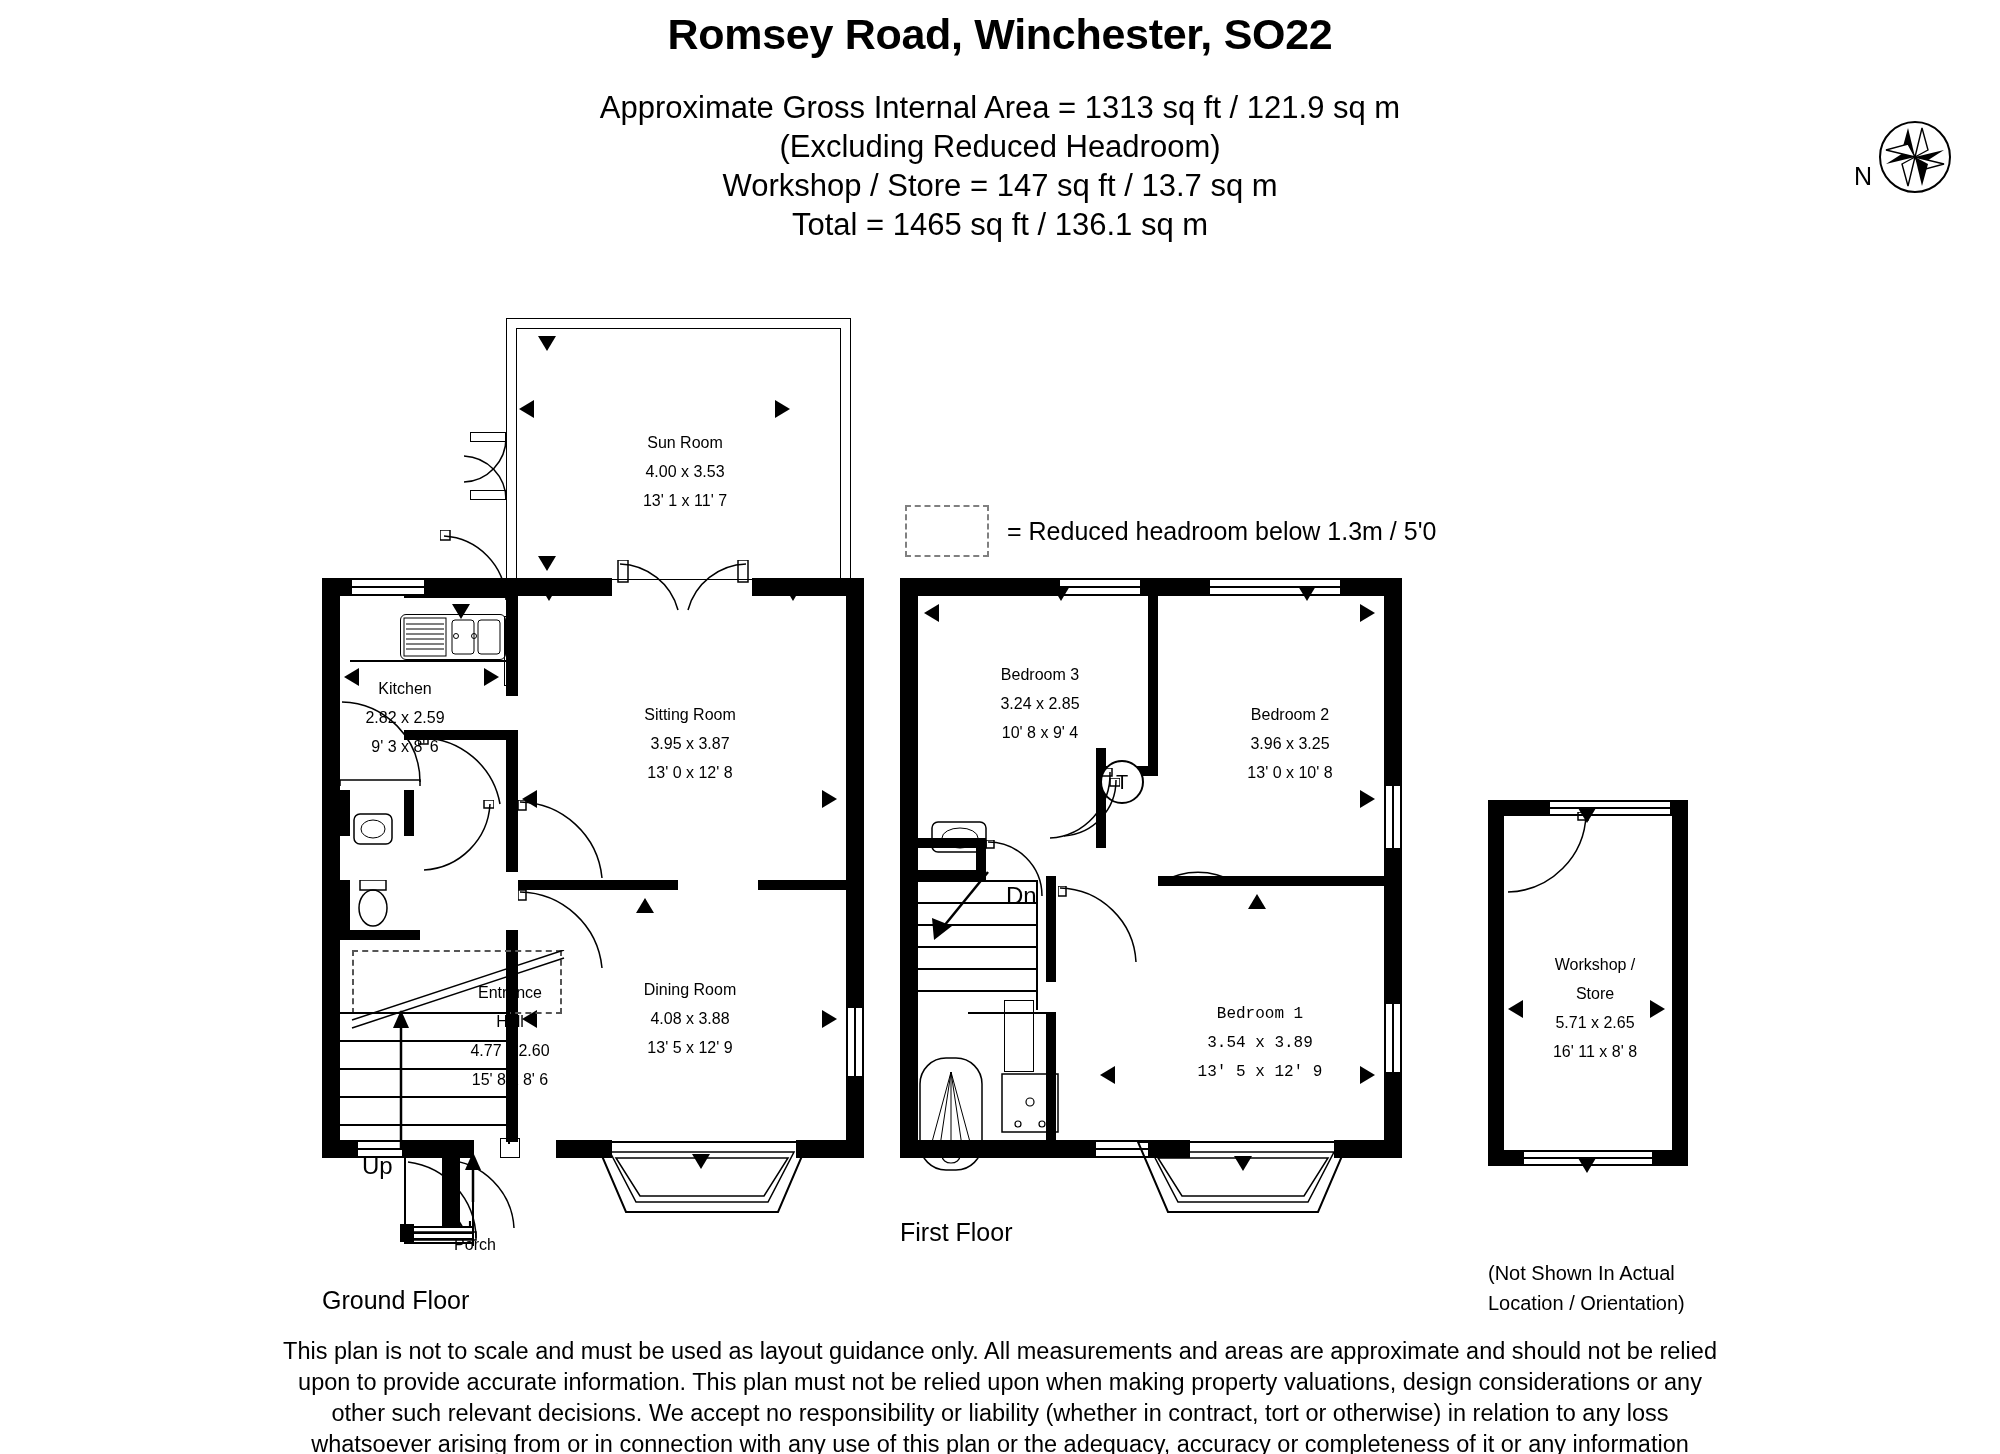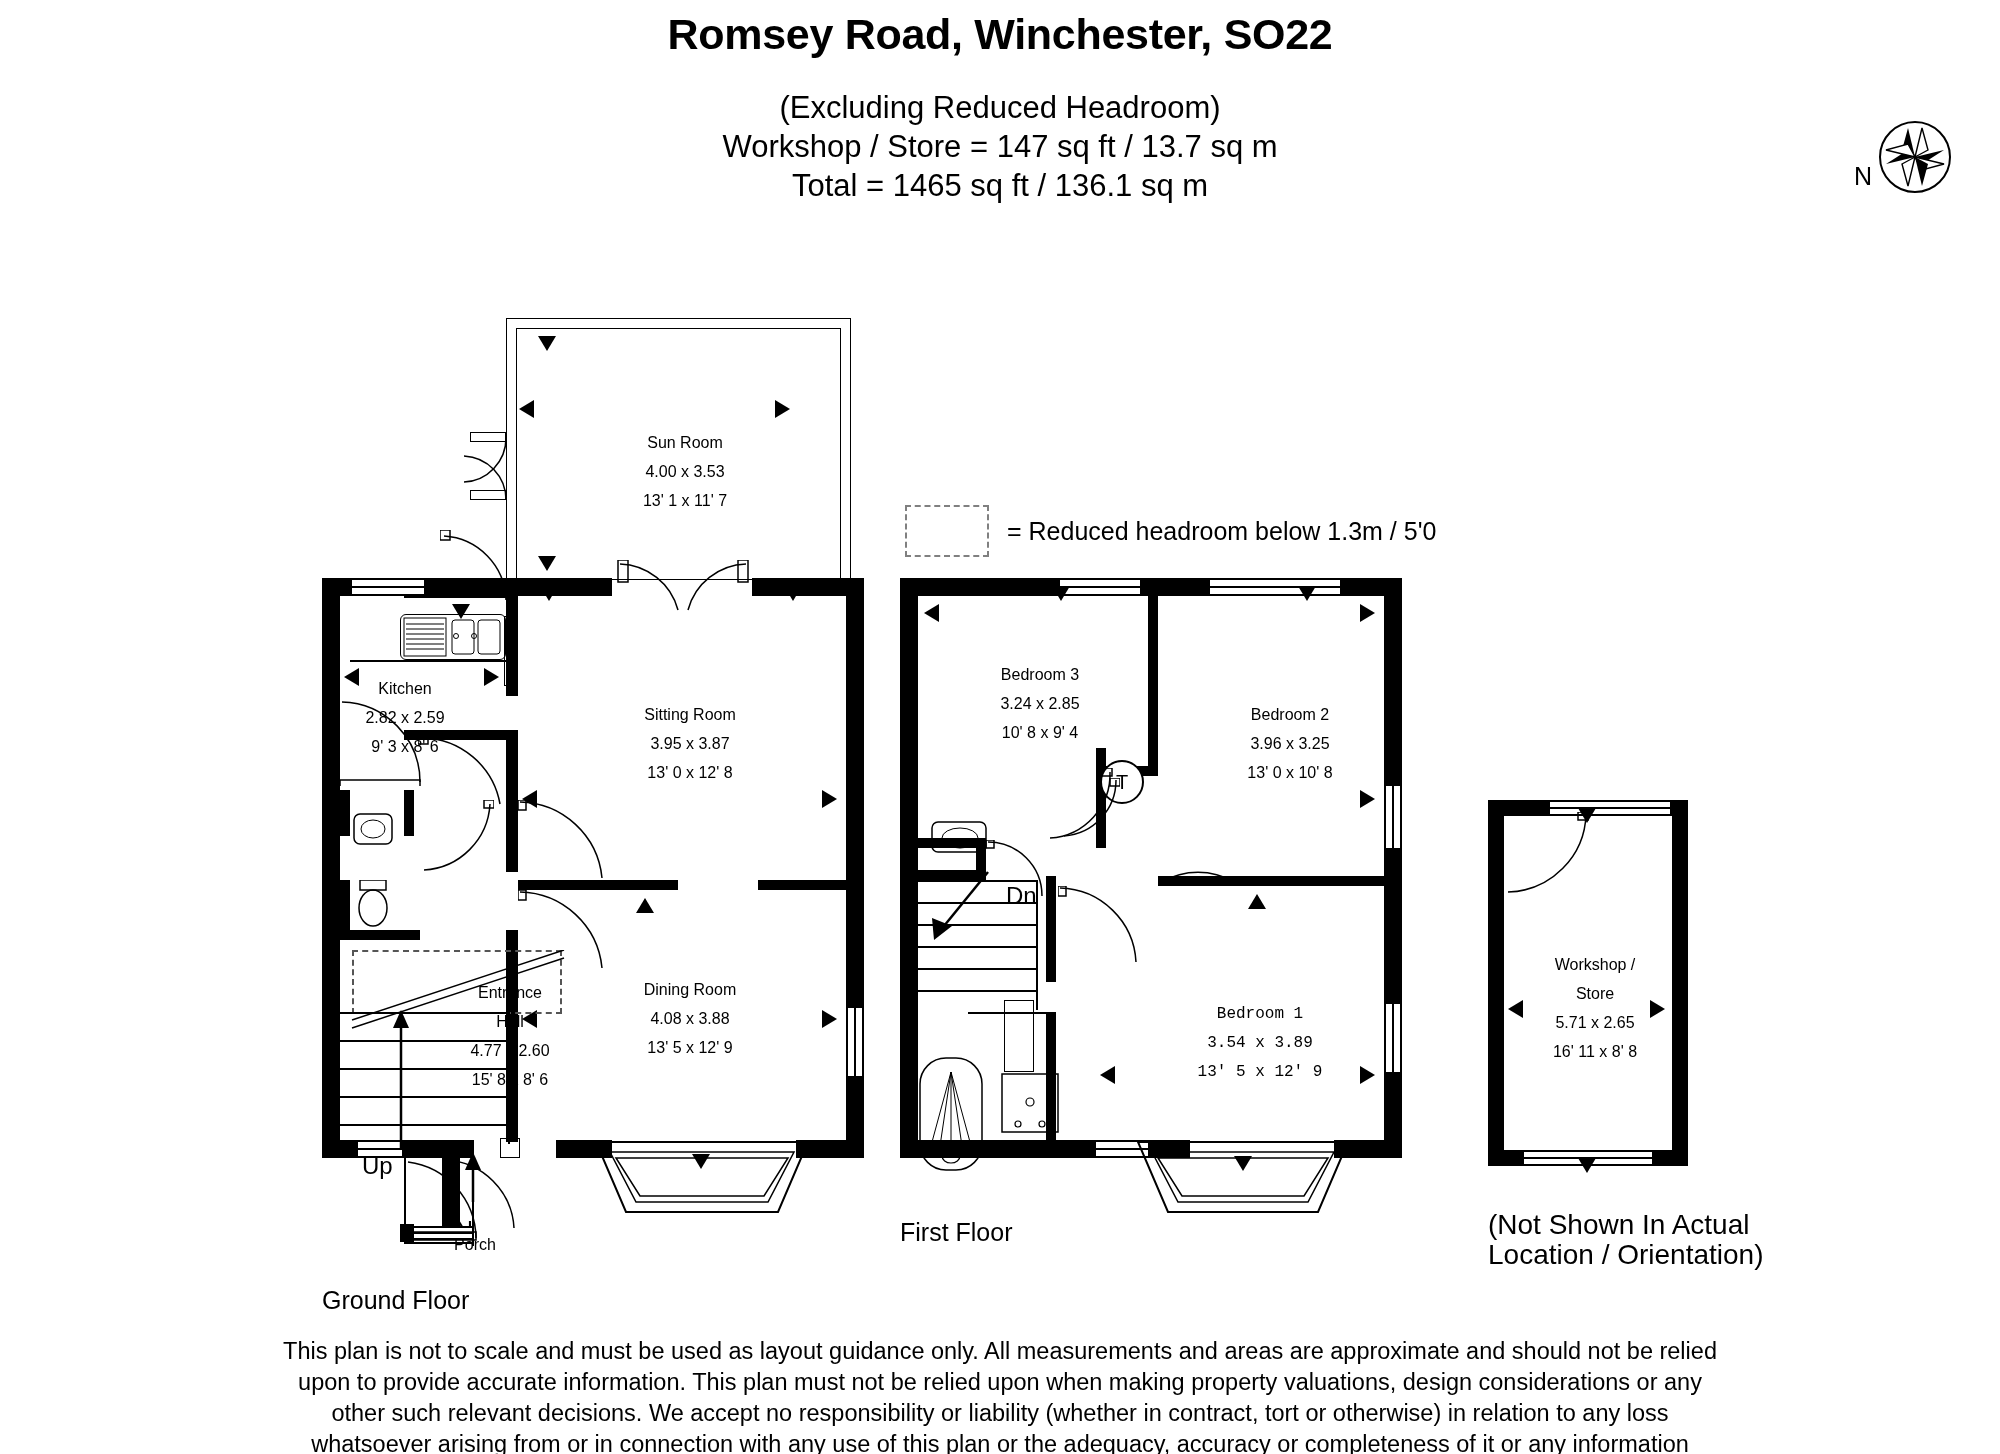--- a/index.html
+++ b/index.html
@@ -98,31 +98,32 @@
 
   
   .disclaimer {
     position: absolute;
     left: 280px; top: 1336px; width: 1440px;
     text-align: center;
     font-size: 23.5px;
     line-height: 31px;
   }
 
-  .note-2line { position: absolute; font-size: 28px; line-height: 30px; }
+  .note-2line { position: absolute; font-size: 20px; line-height: 30px; margin-top: 48px; }
 
   svg { display: block; }
 </style>
 </head>
 <body>
 
 <div class="page">
 
   <div class="title">Romsey Road, Winchester, SO22</div>
   <div class="subtitle-block">
+    <div>Approximate Gross Internal Area = 1313 sq ft / 121.9 sq m</div>
     <div>(Excluding Reduced Headroom)</div>
     <div>Workshop / Store = 147 sq ft / 13.7 sq m</div>
     <div>Total = 1465 sq ft / 136.1 sq m</div>
   </div>
 
   <div class="compass">
     <svg width="74" height="74" viewBox="0 0 74 74">
       <circle cx="37" cy="37" r="35" fill="none" stroke="#000" stroke-width="2"></circle>
       <polygon points="37,37 30,8 24,30" fill="#000"></polygon>
       <polygon points="37,37 44,8 50,30" fill="#fff" stroke="#000" stroke-width="1.4"></polygon>

